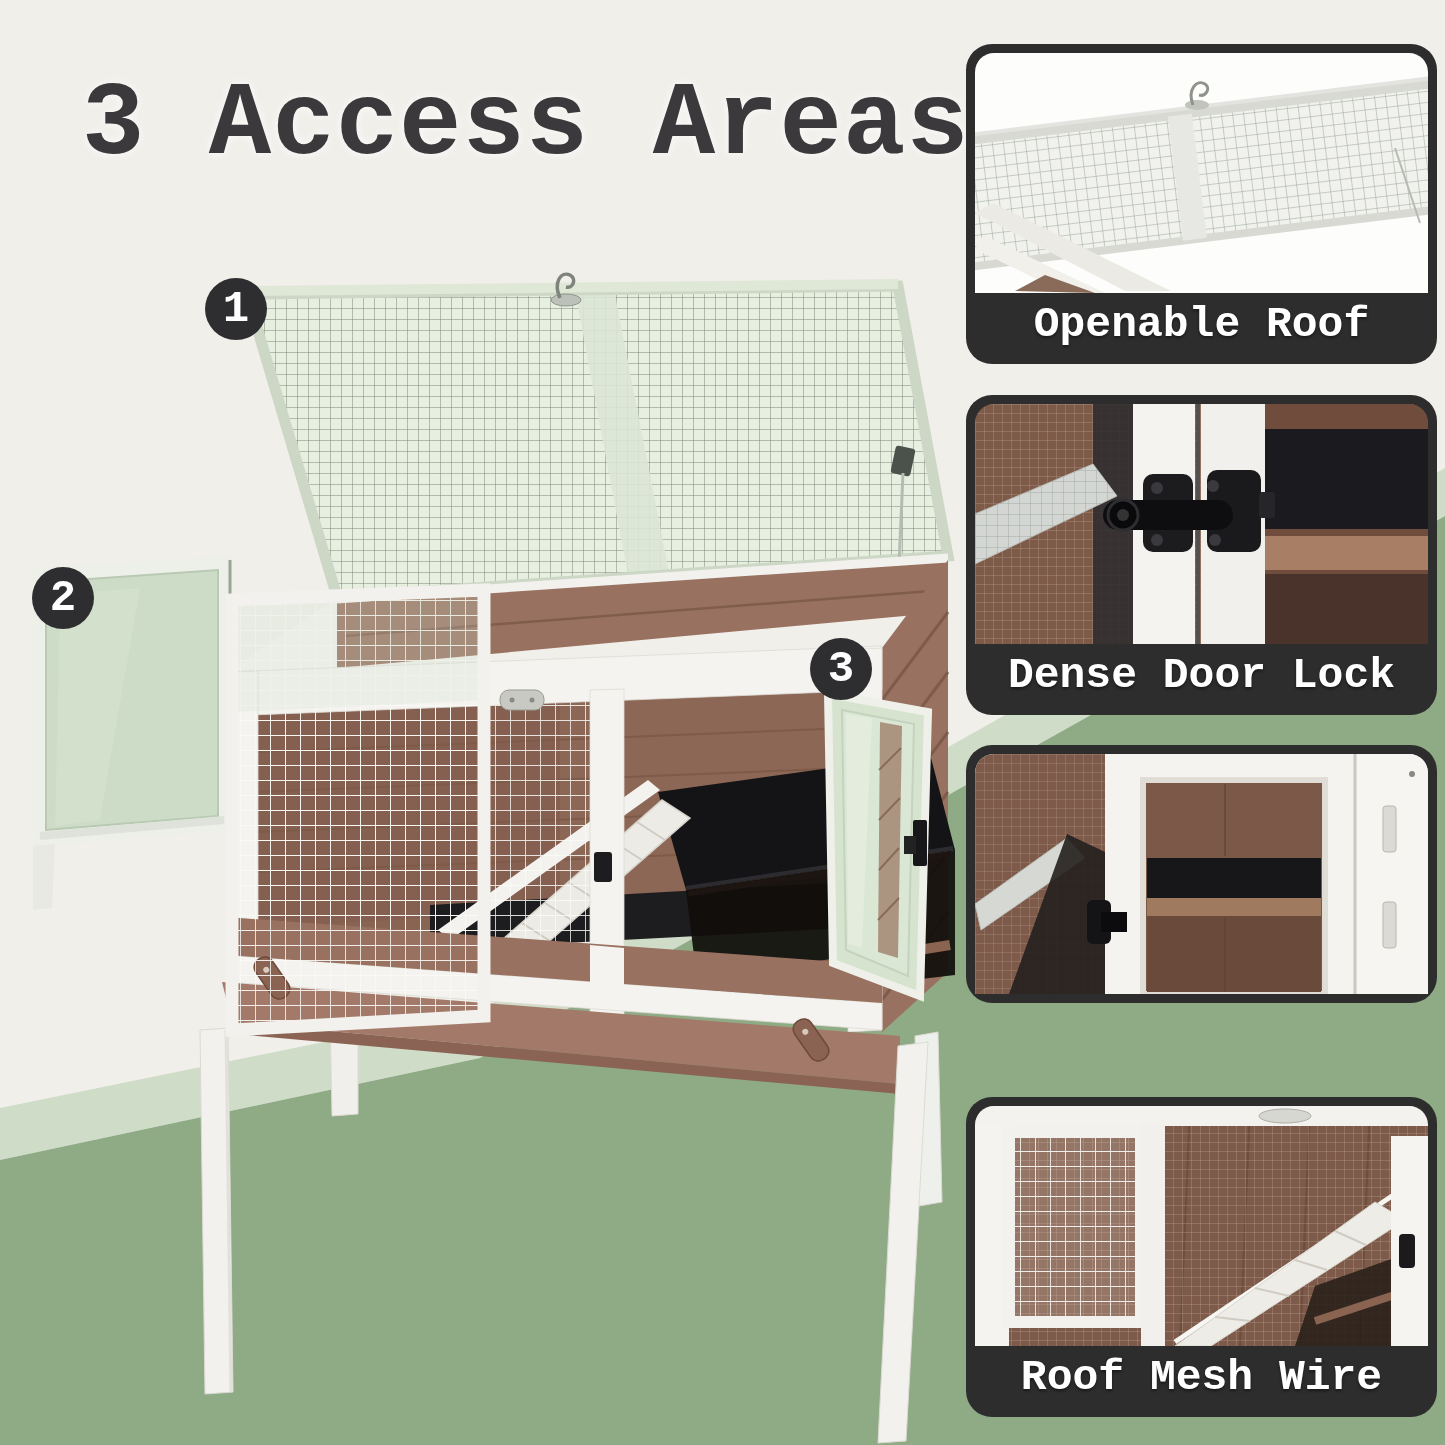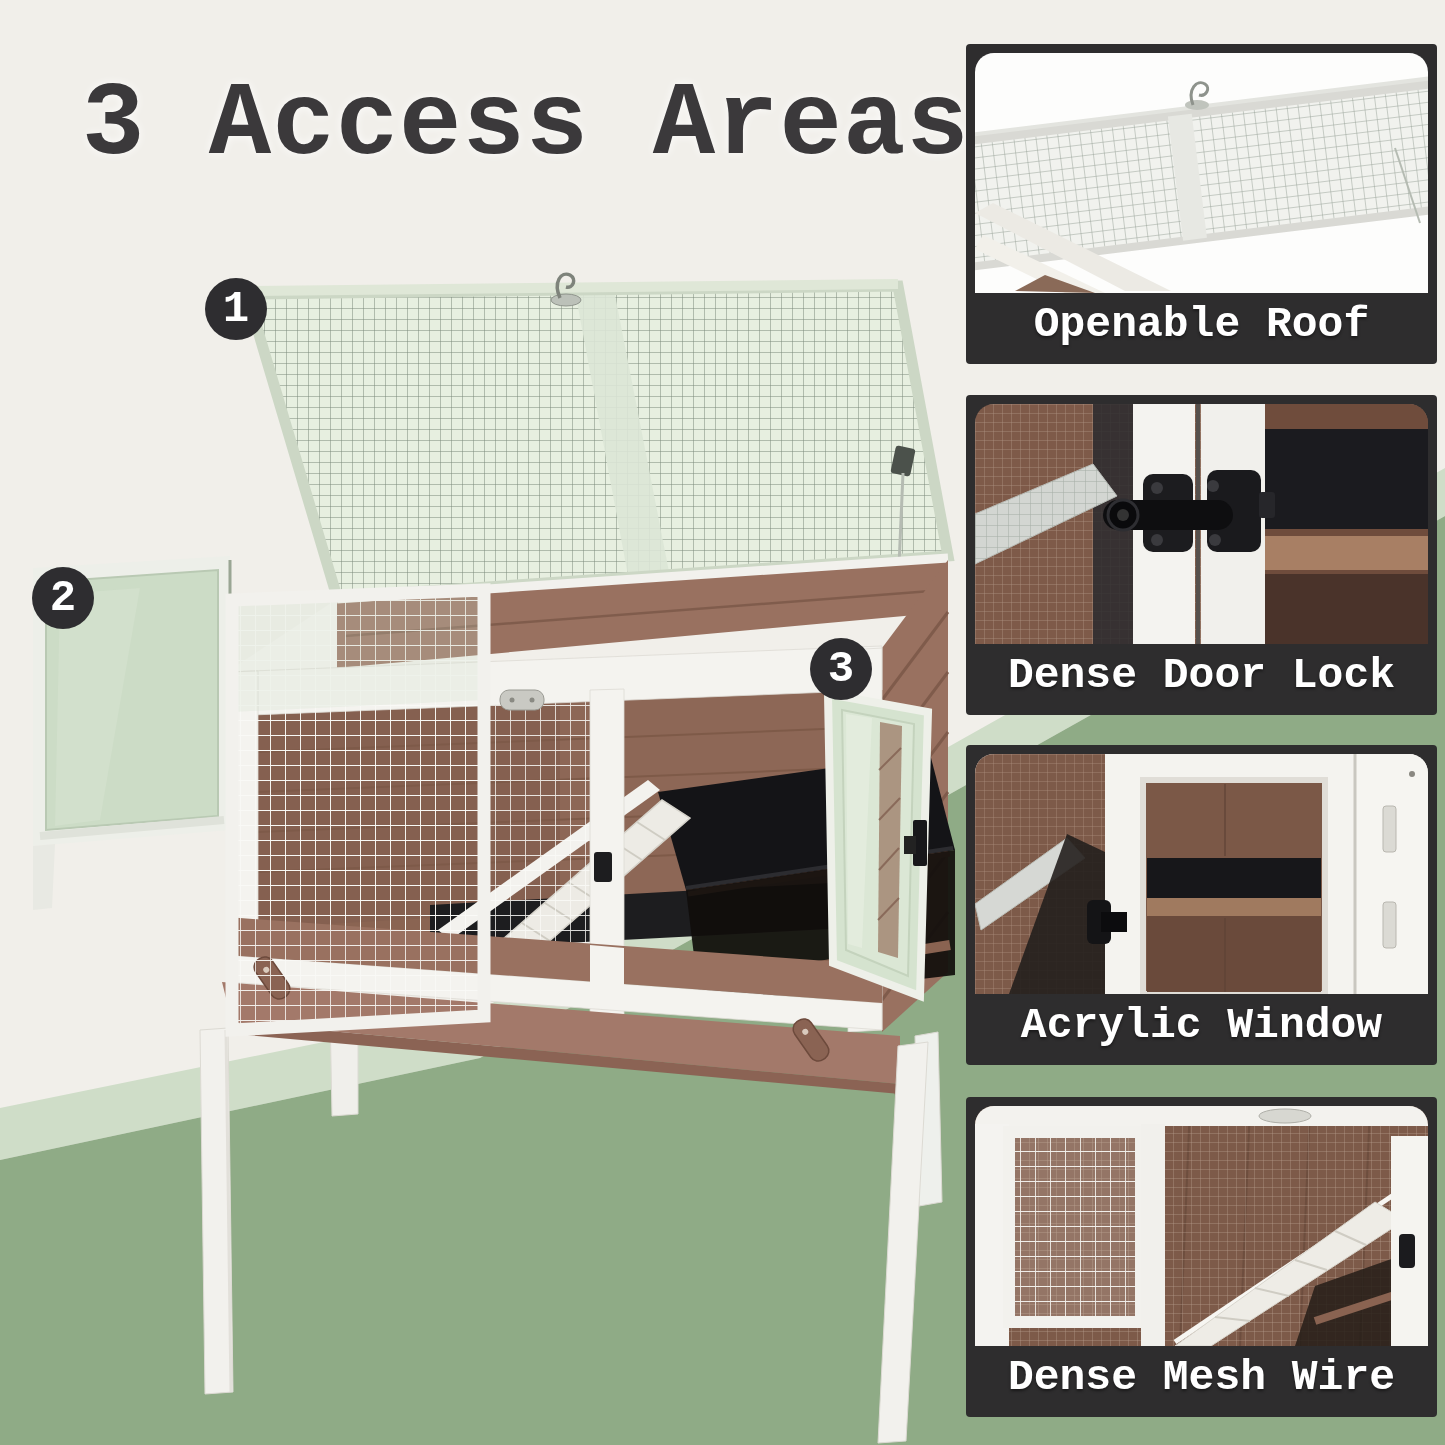--- a/index.html
+++ b/index.html
@@ -26,21 +26,21 @@
   .marker{
     position:absolute;width:62px;height:62px;border-radius:50%;
     background:var(--marker-bg,#2e2d30);
     color:var(--marker-text,#ffffff);
     display:flex;align-items:center;justify-content:center;
     font-size:44px;font-weight:bold;z-index:5;
   }
   .card{
     position:absolute;left:966px;width:471px;
     background:var(--caption-bar,#2e2d2e);
-    border-radius:4px;padding:9px;box-sizing:border-box;z-index:4;
+    border-radius:26px;padding:9px;box-sizing:border-box;z-index:4;
   }
   .photo{
     width:100%;height:240px;border-radius:19px 19px 0 0;overflow:hidden;position:relative;
   }
   .photo svg{display:block;width:100%;height:100%;}
   .caption{
     height:62px;display:flex;align-items:center;justify-content:center;
     color:var(--caption-text,#ffffff);
     font-size:43px;font-weight:bold;
     text-shadow:0 2px 3px rgba(0,0,0,.45);
@@ -282,21 +282,20 @@
         <line x1="250" y1="164" x2="250" y2="238" stroke="#5e4236" stroke-width="2" opacity="0.6"></line>
         <rect x="112" y="146" width="24" height="44" rx="6" fill="#141416"></rect>
         <rect x="126" y="158" width="26" height="20" fill="#0c0c0e"></rect>
         <rect x="380" y="0" width="73" height="240" fill="#f6f5f1"></rect>
         <line x1="380" y1="0" x2="380" y2="240" stroke="#c9c7c0" stroke-width="3"></line>
         <rect x="408" y="52" width="13" height="46" rx="3" fill="#dbdad4" stroke="#b9b7b0"></rect>
         <rect x="408" y="148" width="13" height="46" rx="3" fill="#dbdad4" stroke="#b9b7b0"></rect>
         <circle cx="437" cy="20" r="3" fill="#8a8881"></circle>
       </svg>
     </div>
-    <div class="caption">Acrylic Window</div>
   </div>
 
   <div class="card" style="top:1097px;">
     <div class="photo">
       <svg viewBox="0 0 453 240" preserveAspectRatio="none">
         <rect width="453" height="240" fill="#7d5a49"></rect>
         <g stroke="#6a4b3c" stroke-width="2" opacity="0.8">
           <line x1="215" y1="0" x2="205" y2="240"></line>
           <line x1="275" y1="0" x2="265" y2="240"></line>
           <line x1="335" y1="0" x2="325" y2="240"></line>
@@ -317,16 +316,16 @@
         <g stroke="#cfccc3" stroke-width="2">
           <line x1="240" y1="211" x2="275" y2="215"></line>
           <line x1="280" y1="182" x2="314" y2="190"></line>
           <line x1="320" y1="154" x2="352" y2="164"></line>
           <line x1="360" y1="125" x2="391" y2="139"></line>
         </g>
         <rect x="416" y="30" width="37" height="210" fill="#f5f4f0"></rect>
         <rect x="424" y="128" width="16" height="34" rx="4" fill="#1b1b1e"></rect>
       </svg>
     </div>
-    <div class="caption">Dense Mesh Wire</div>
+    <div class="caption">Roof Mesh Wire</div>
   </div>
 
 </div>
 
 </body></html>

